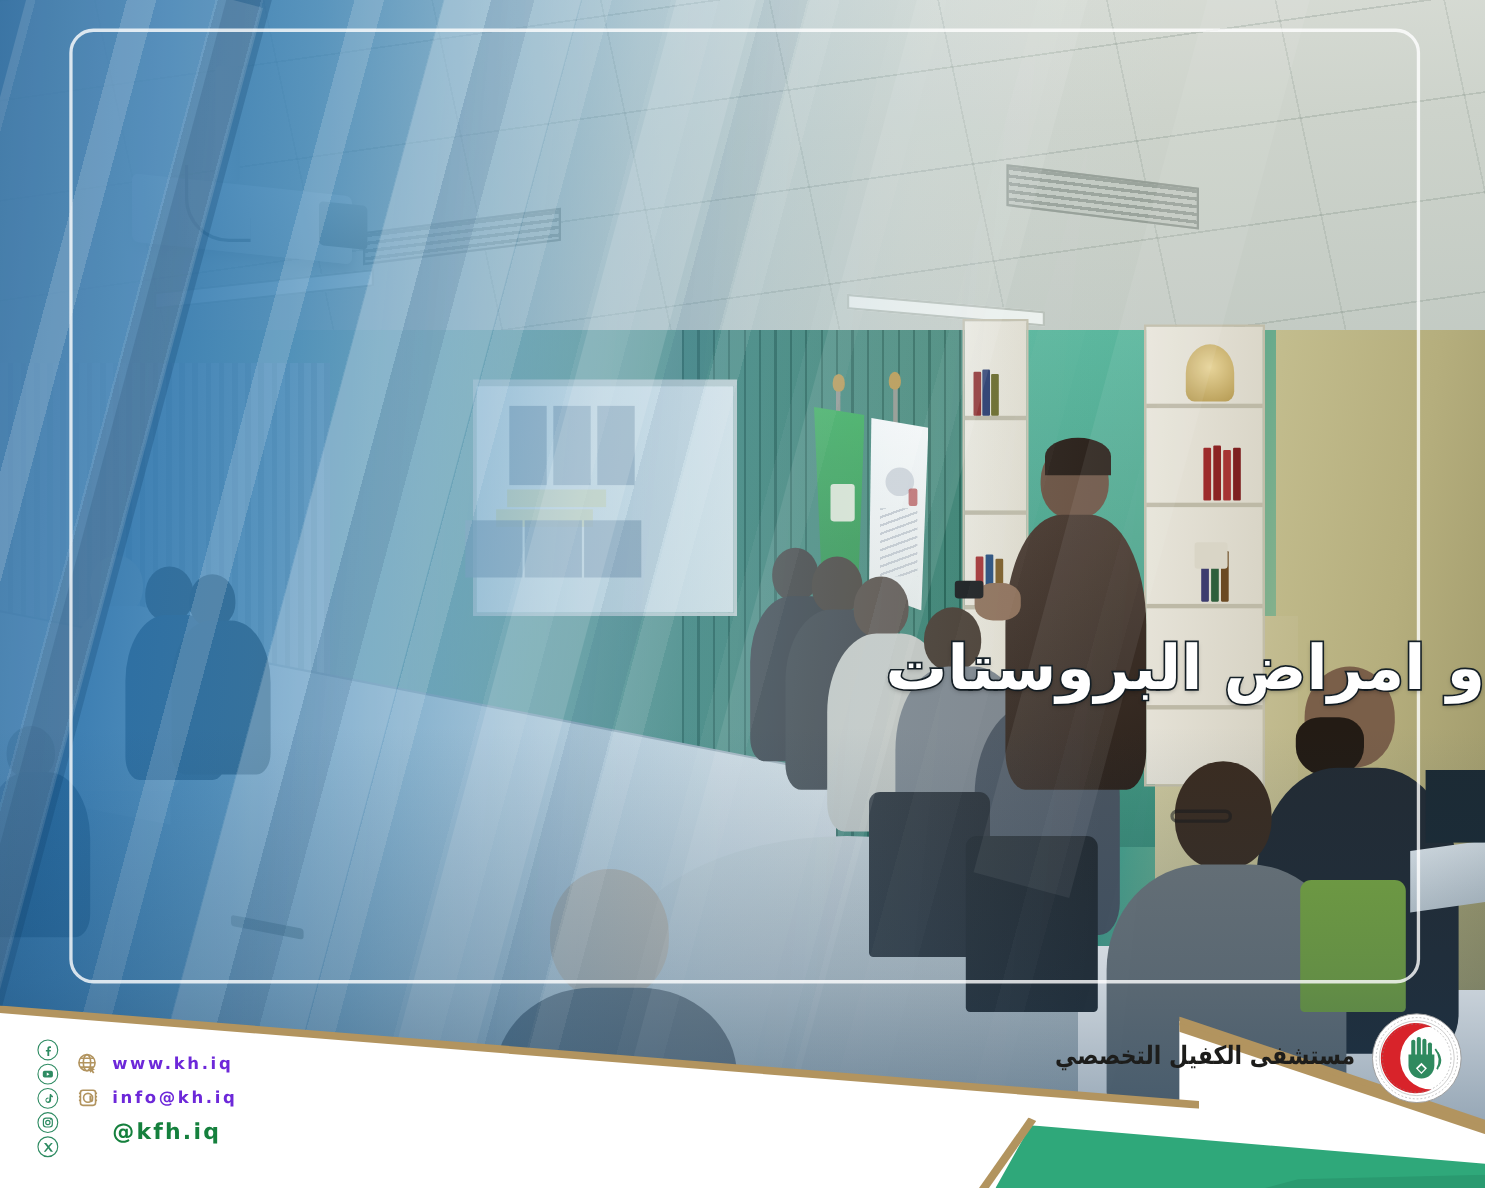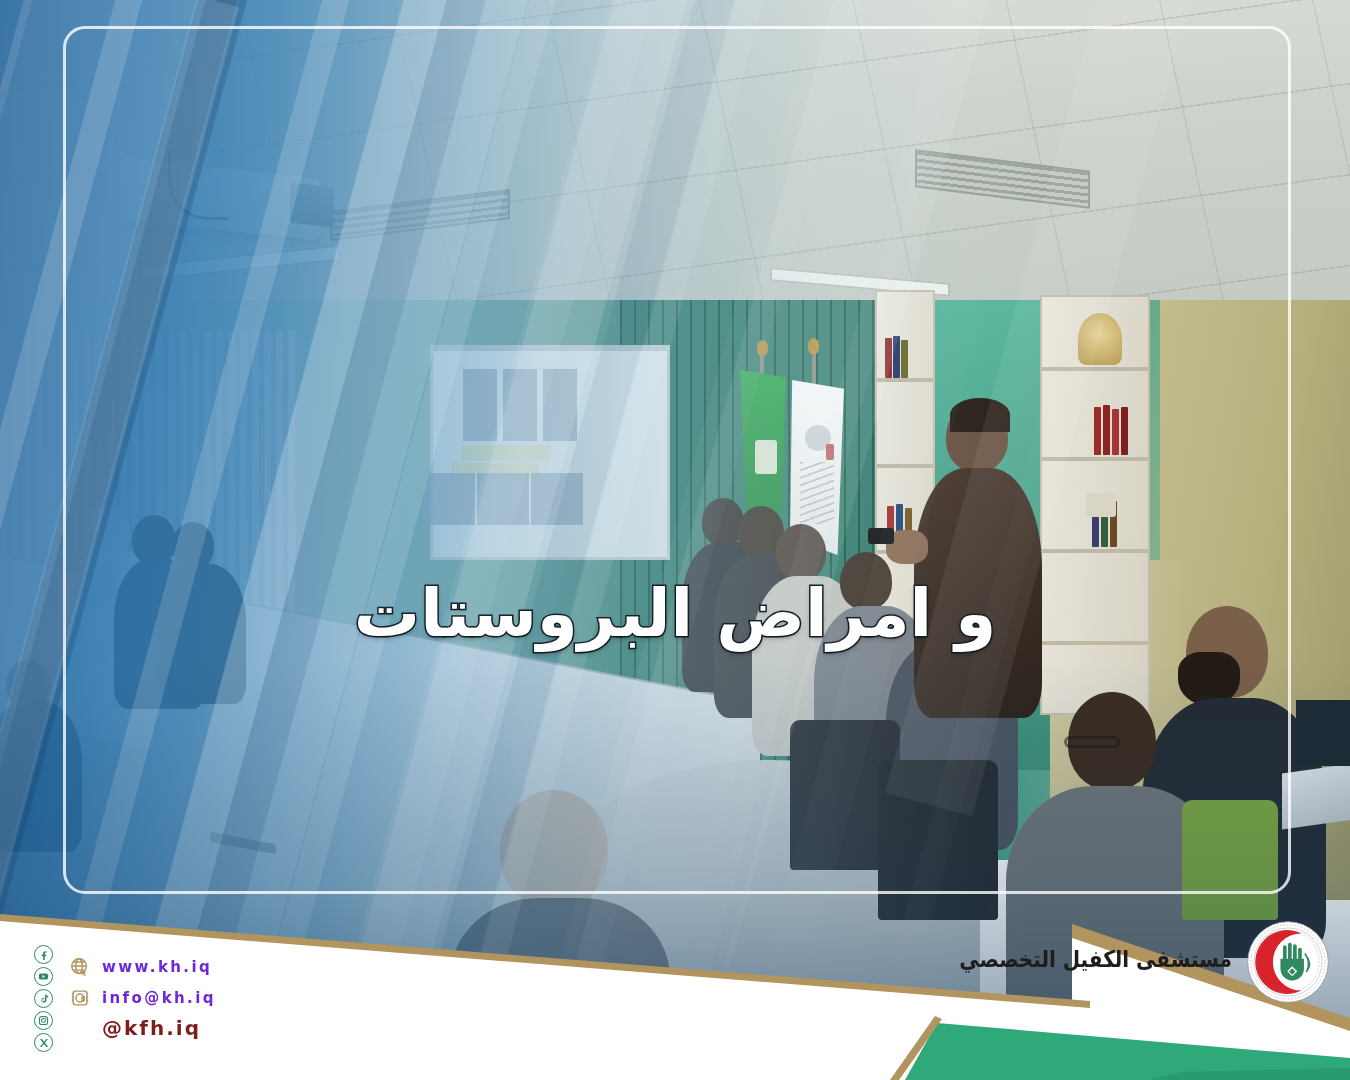--- a/index.html
+++ b/index.html
@@ -191,21 +191,21 @@
     font-weight:bold;
     color:#ffffff;
     z-index:30;
     -webkit-text-stroke:3px #17232b;
     paint-order:stroke fill;
     text-shadow:0 2px 5px rgba(0,0,0,.35);
   }
   .hl-line { display:block; line-height:1.14; }
   .hl1 { font-size:70px; letter-spacing:2px; }
   .hl2 { font-size:62px; }
-  .hl3 { font-size:66px; }
+  .hl3 { font-size:56px;text-align:right; }
 
   
   .footer-white {
     position:absolute; left:0; top:0; width:1350px; height:1080px;
     background:#ffffff;
     clip-path:polygon(0 918px, 1080px 1005px, 1350px 1080px, 0 1080px);
     z-index:40;
   }
   .footer-gold-1 {
     position:absolute; left:0; top:0; width:1350px; height:1080px;
@@ -265,21 +265,21 @@
   }
   .soc svg { display:block; }
   .contact-col { padding-top:11px; display:flex; flex-direction:column; gap:9px; }
   .crow { display:flex; align-items:center; gap:11px; }
   .cicon { width:22px; height:22px; color:#b2945f; flex:0 0 22px; }
   .cicon svg { display:block; width:22px; height:22px; }
   .ctext {
     color:#6d28d9; font-size:15px; font-weight:bold; letter-spacing:2.4px;
     font-family:"DejaVu Sans", sans-serif; white-space:nowrap;
   }
-  .chandle { color:#7f1d1d; font-size:20px; font-weight:bold; letter-spacing:2px; padding-left:33px; margin-top:-2px;}
+  .chandle { color:#15803d; font-size:20px; font-weight:bold; letter-spacing:2px; padding-left:33px; margin-top:-2px;}
 
   
   .brand {
     position:absolute; right:20px; top:920px; z-index:60;
     display:flex; align-items:center; gap:14px;
   }
   .brand-text { text-align:center; }
   .brand-ar {
     font-size:20px; color:#1d1d1b; font-weight:bold; direction:rtl;
     font-family:"DejaVu Sans", sans-serif; letter-spacing:-1px;

